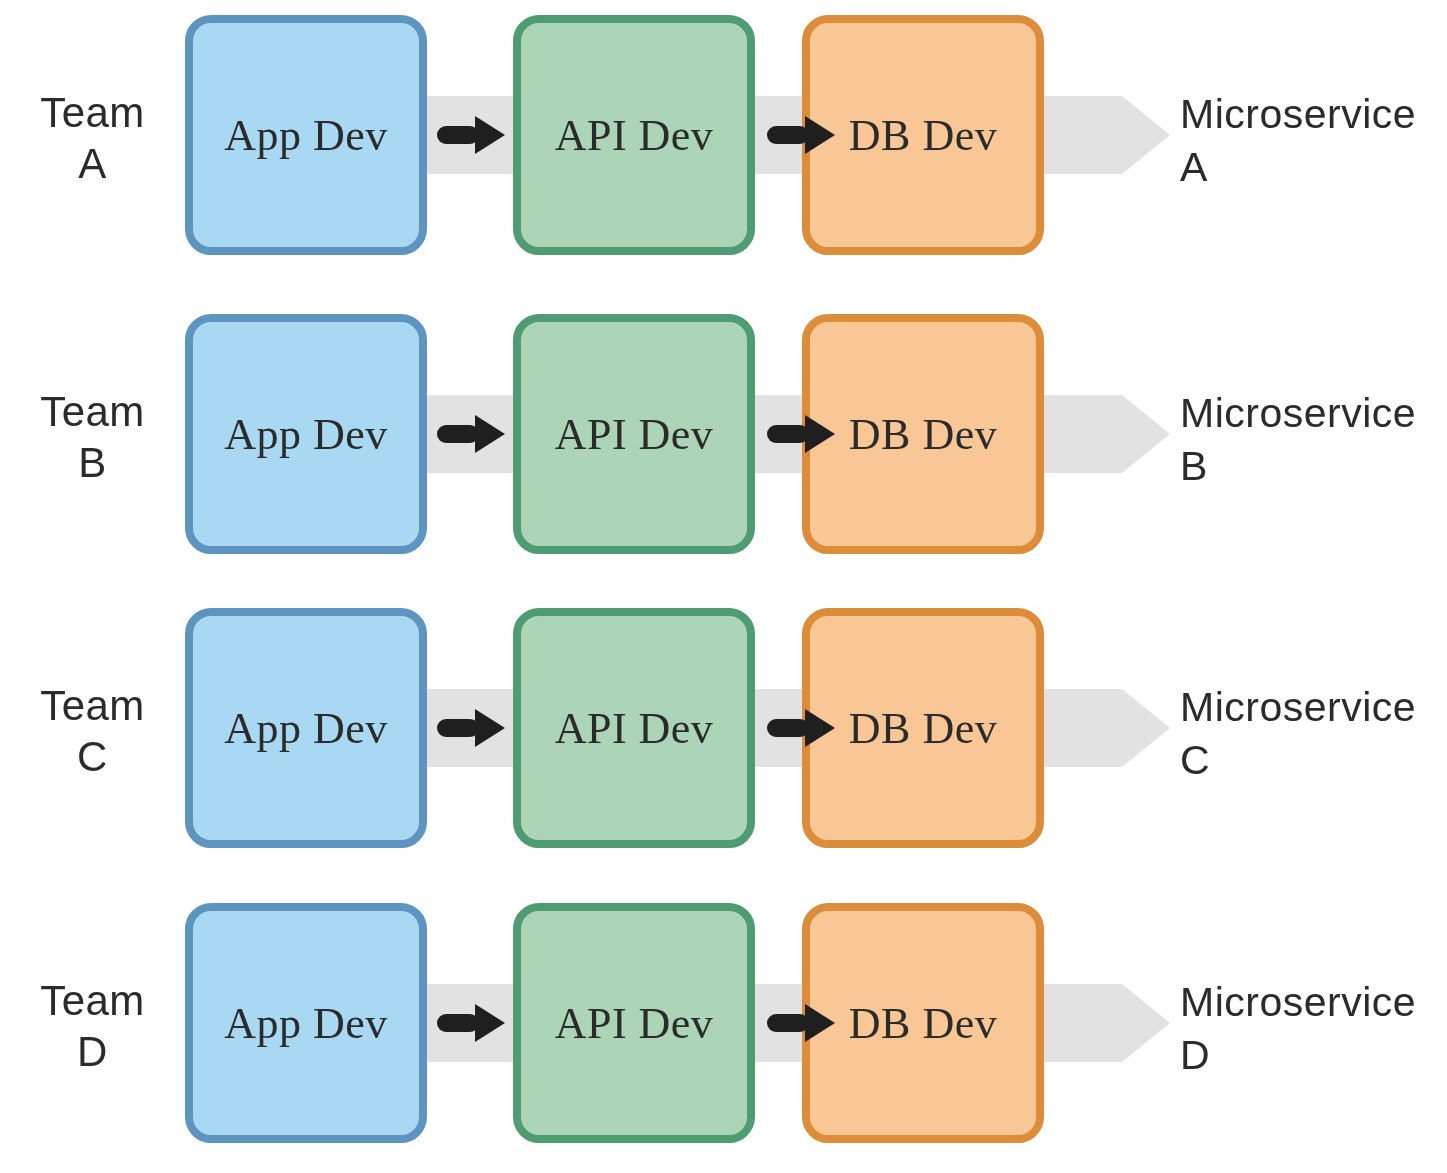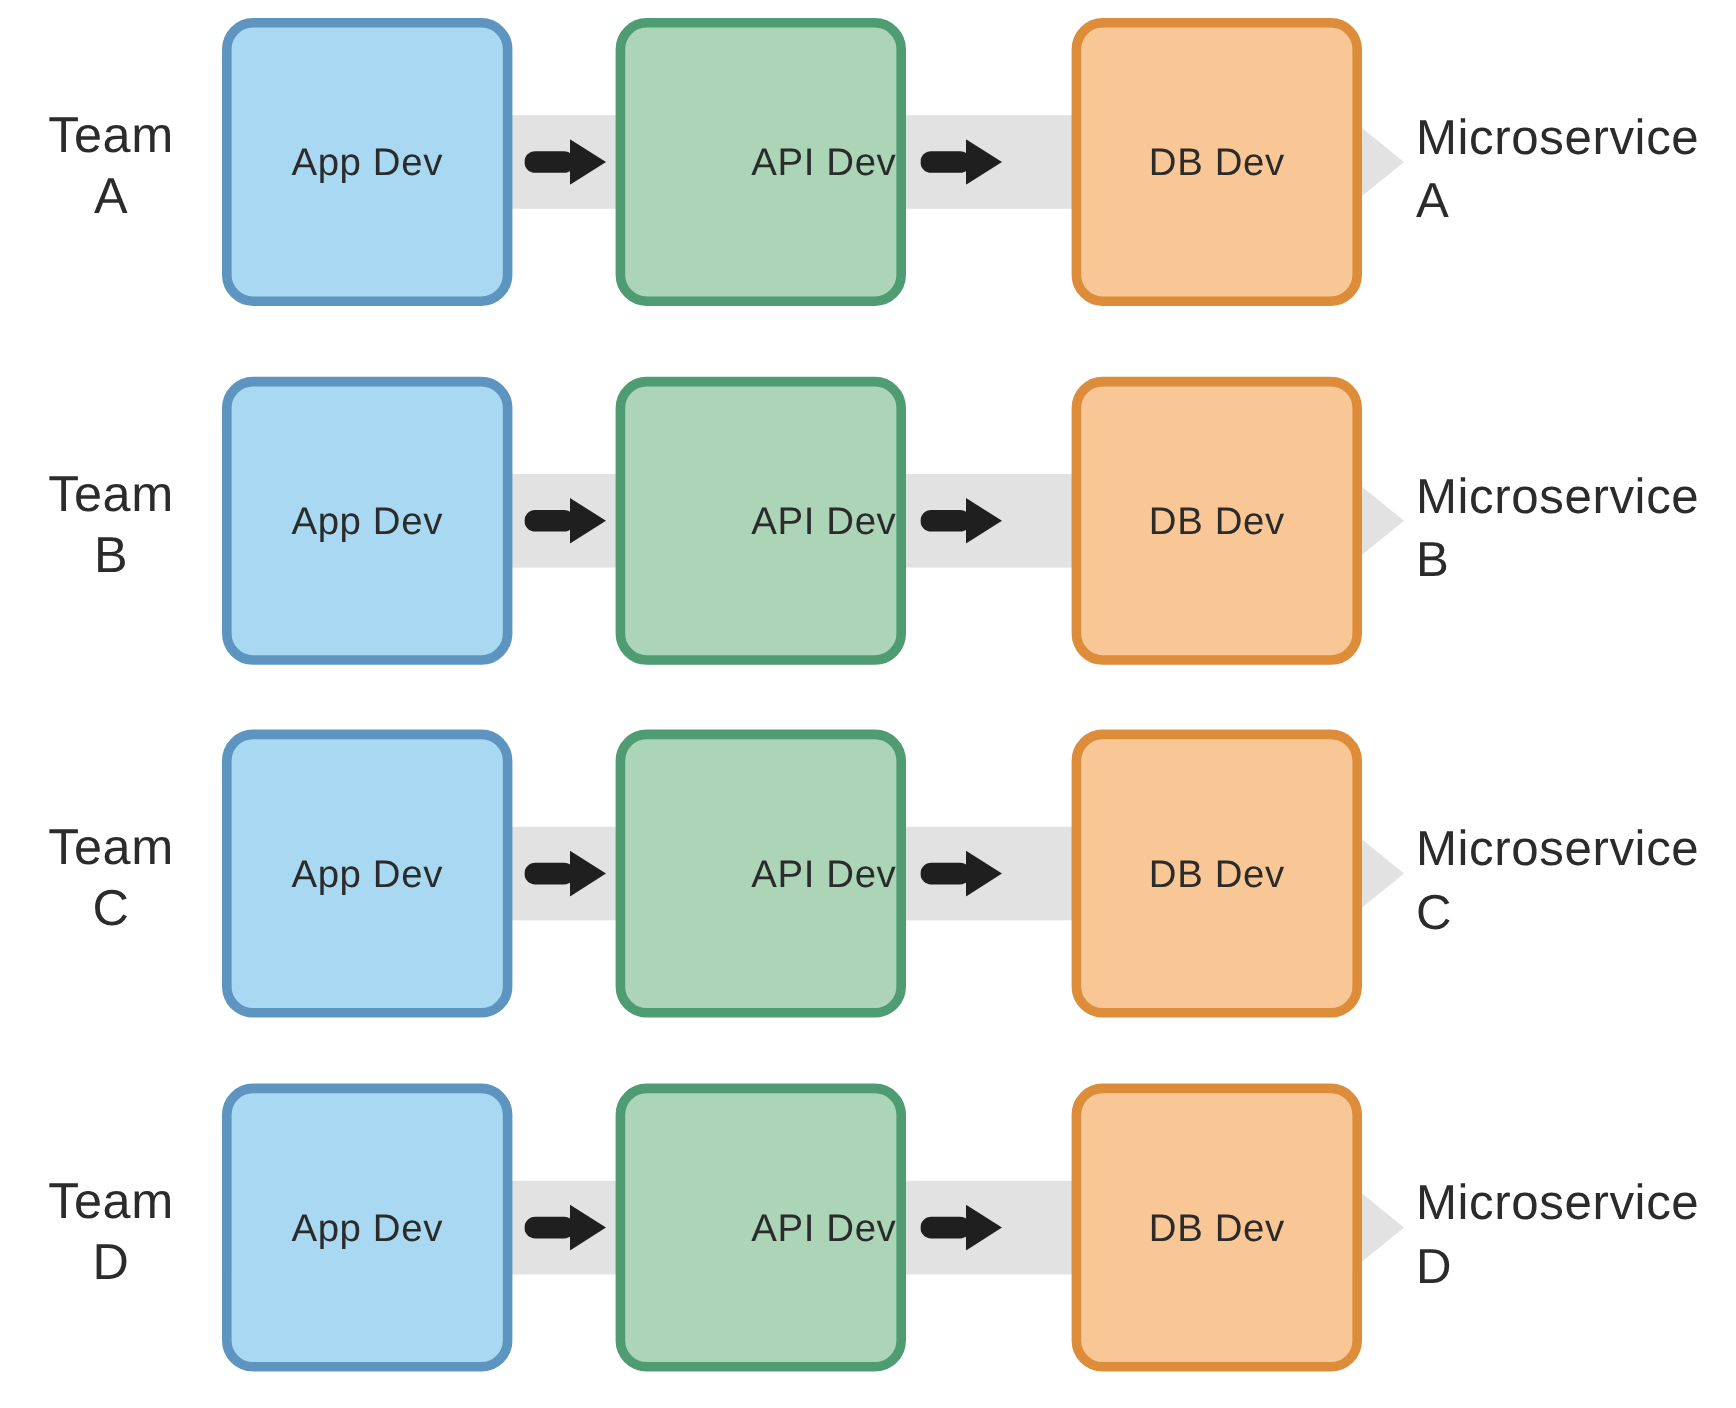--- a/index.html
+++ b/index.html
@@ -75,28 +75,29 @@
   .box {
     position: absolute;
     top: 0;
     width: 242px;
     height: 240px;
     border-radius: 26px;
     border: 8px solid;
     display: flex;
     align-items: center;
     justify-content: center;
-    font-size: 32px;
+    font-size: 44px;
     letter-spacing: 0.5px;
     color: var(--text);
     z-index: 2;
+    font-family: Liberation Serif, serif;
   }
   .box-app { left: 185px; background: var(--app-fill); border-color: var(--app-border); }
-  .box-api { left: 513px; background: var(--api-fill); border-color: var(--api-border); justify-content: flex-end; }
-  .box-db  { left: 893px; background: var(--db-fill);  border-color: var(--db-border); }
+  .box-api { left: 513px; background: var(--api-fill); border-color: var(--api-border); }
+  .box-db  { left: 802px; background: var(--db-fill);  border-color: var(--db-border); }
 
   .arrow {
     position: absolute;
     top: 101px;
     width: 68px;
     height: 38px;
     z-index: 3;
   }
   .arrow-1 { left: 437px; }
   .arrow-2 { left: 767px; }

